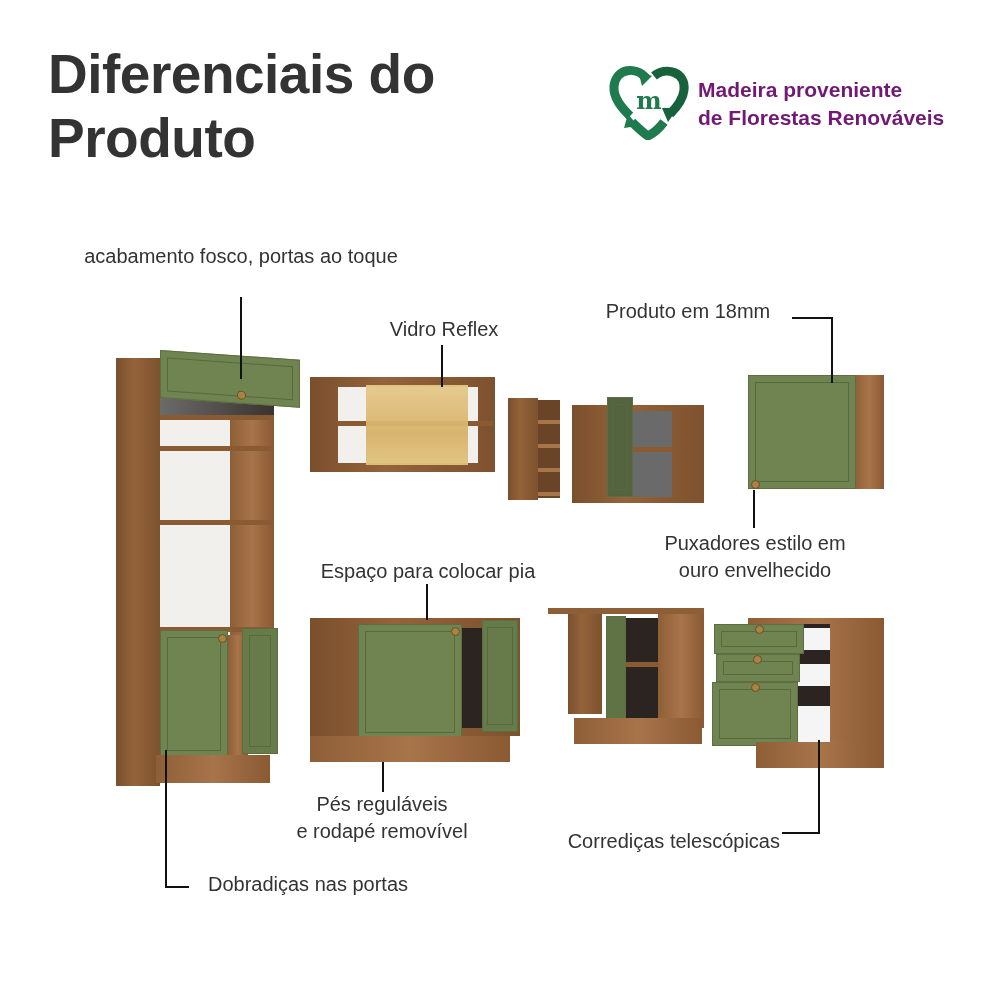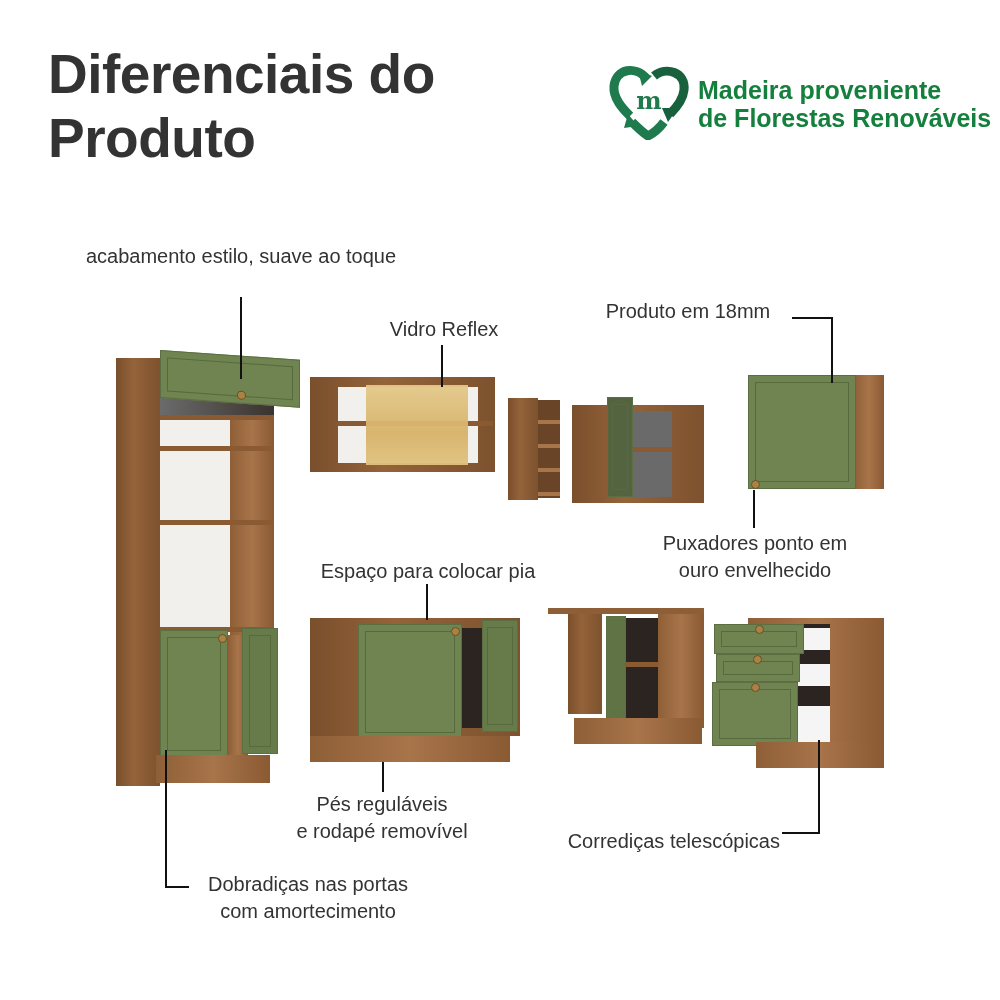--- a/index.html
+++ b/index.html
@@ -1,19 +1,19 @@
 <!DOCTYPE html>
 <html><head>
   <meta charset="utf-8">
   <style>
     html, body { margin:0; padding:0; }
     body { width:1000px; height:1000px; background:#ffffff; position:relative; overflow:hidden; font-family:"Liberation Sans", "DejaVu Sans", sans-serif; color:#333333; }
     .abs { position:absolute; }
     .title { left:48px; top:42px; font-size:55px; font-weight:bold; line-height:64px; color:#333333; letter-spacing:-0.5px; }
-    .badge-text { left:698px; top:76px; font-size:25px; font-weight:bold; line-height:28px; color:#15803d; }
+    .badge-text { left:698px; top:76px; font-size:21px; font-weight:bold; line-height:28px; color:#701a75; }
     .label { font-size:20px; line-height:27px; color:#333333; text-align:center; white-space:nowrap; }
     .line { background:#111111; position:absolute; }
     .wood { background:linear-gradient(90deg,#7a4f2c,#94633a 40%,#7d522e); }
     .wood2 { background:linear-gradient(90deg,#8e5f37,#a8744a 50%,#8a5a33); }
     .green { background:#6f8451; border:1px solid #5c6f42; box-sizing:border-box; }
     .green .inset { position:absolute; left:6px; top:6px; right:6px; bottom:6px; border:1px solid #566a3c; }
     .interior { background:#f2f0ec; }
     .dark { background:#2b2420; }
     .shelf { background:#8a5a33; position:absolute; height:5px; }
     .knob { position:absolute; width:7px; height:7px; border-radius:50%; background:#a88345; border:1px solid #6a4f22; }
@@ -141,37 +141,37 @@
     <div class="knob" style="left:36px; top:0px;"></div>
   </div>
   <div class="abs green" style="left:0; top:66px; width:86px; height:64px;">
     <div class="inset"></div>
     <div class="knob" style="left:38px; top:0px;"></div>
   </div>
   <div class="abs wood2" style="left:44px; top:126px; width:128px; height:26px;"></div>
 </div>
 
 <div class="abs label" style="left:60px; top:243px; width:362px;">
-  <div>acabamento estilo, suave ao toque</div>
+  <div>acabamento fosco, portas ao toque</div>
 </div>
 <div class="line" style="left:240px; top:297px; width:2px; height:82px;"></div>
 
 <div class="abs label" style="left:380px; top:316px; width:128px;">
   <div>Vidro Reflex</div>
 </div>
 <div class="line" style="left:441px; top:345px; width:2px; height:42px;"></div>
 
 <div class="abs label" style="left:568px; top:298px; width:240px;">
   <div>Produto em 18mm</div>
 </div>
 <div class="line" style="left:792px; top:317px; width:40px; height:2px;"></div>
 <div class="line" style="left:831px; top:317px; width:2px; height:66px;"></div>
 
 <div class="abs label" style="left:640px; top:530px; width:230px;">
-  <div>Puxadores ponto em</div>
+  <div>Puxadores estilo em</div>
   <div>ouro envelhecido</div>
 </div>
 <div class="line" style="left:753px; top:490px; width:2px; height:38px;"></div>
 
 <div class="abs label" style="left:300px; top:558px; width:256px;">
   <div>Espaço para colocar pia</div>
 </div>
 <div class="line" style="left:426px; top:584px; width:2px; height:36px;"></div>
 
 <div class="abs label" style="left:280px; top:791px; width:204px;">
@@ -181,16 +181,15 @@
 <div class="line" style="left:382px; top:762px; width:2px; height:30px;"></div>
 
 <div class="abs label" style="left:530px; top:828px; width:250px; text-align:right;">
   <div>Corrediças telescópicas</div>
 </div>
 <div class="line" style="left:782px; top:832px; width:38px; height:2px;"></div>
 <div class="line" style="left:818px; top:740px; width:2px; height:94px;"></div>
 
 <div class="abs label" style="left:190px; top:871px; width:236px;">
   <div>Dobradiças nas portas</div>
-  <div>com amortecimento</div>
 </div>
 <div class="line" style="left:165px; top:750px; width:2px; height:138px;"></div>
 <div class="line" style="left:165px; top:886px; width:24px; height:2px;"></div>
 
 </body></html>

